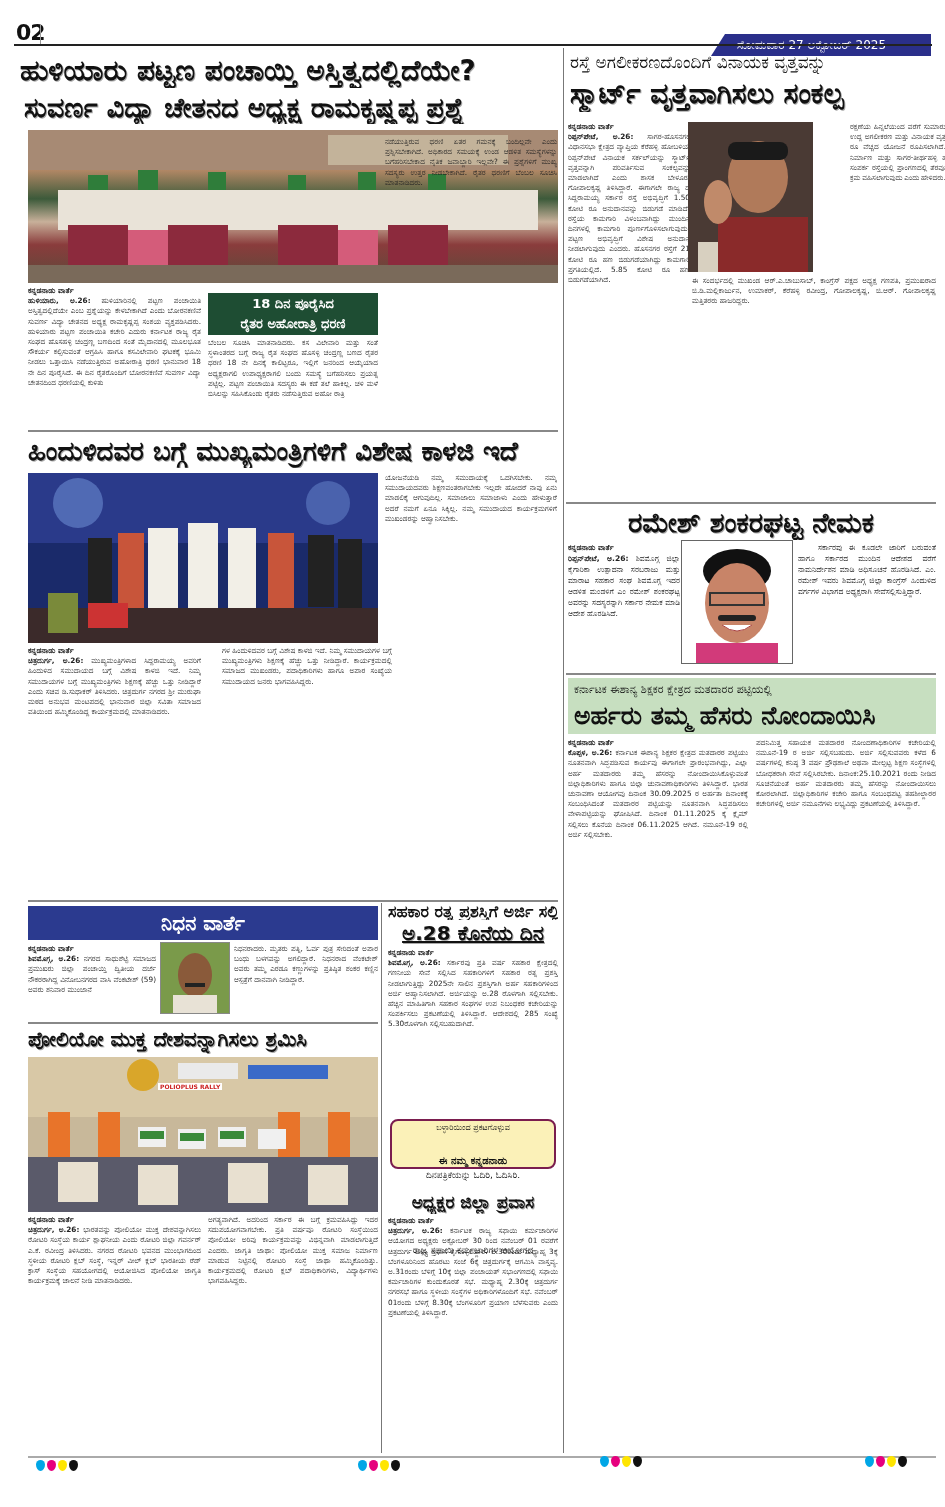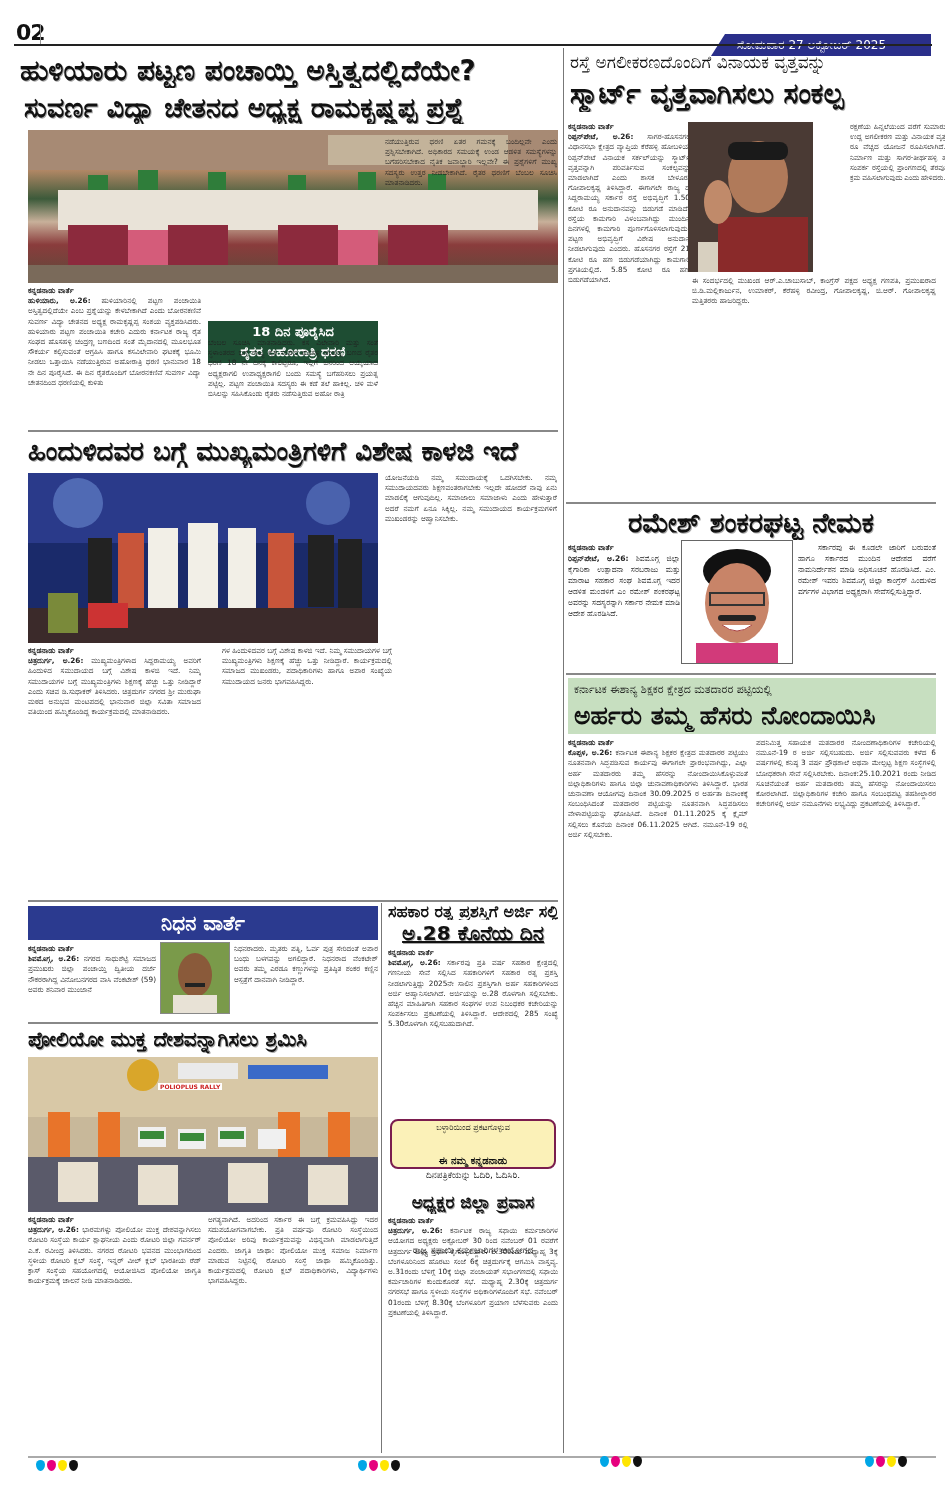--- a/index.html
+++ b/index.html
@@ -12,21 +12,21 @@
 .date{right:14px;top:22px;height:22px;width:220px;background:#2a2f8a;color:#fff;font-size:12px;line-height:22px;padding-left:26px;clip-path:polygon(14px 0,100% 0,100% 100%,0 100%);margin-top:12px;}
 .topline{left:14px;top:44px;width:918px;height:2px;background:#222;}
 .vrule{width:1px;background:#777;}
 .hrule{height:2px;background:#888;}
 .head{font-family:"DejaVu Sans",sans-serif;font-weight:700;color:#111;text-shadow:1px 1px 0 #aaa;white-space:nowrap;overflow:hidden;}
 .sub{font-family:"DejaVu Sans",sans-serif;color:#111;white-space:nowrap;overflow:hidden;}
 .photo{overflow:hidden;}
 .txt{font-size:7.3px;line-height:10.2px;color:#222;text-align:justify;overflow:hidden;font-family:"DejaVu Sans",sans-serif;}
 .txt b{font-weight:700;}
 .by{font-weight:700;font-size:7.5px;}
-.greenbox{background:#1e4d33;color:#fff;text-align:center;font-weight:700;margin-top:28px;}
+.greenbox{background:#1e4d33;color:#fff;text-align:center;font-weight:700;}
 .bluebox{background:#2b3a8f;color:#fff;text-align:center;font-weight:700;}
 .lgreen{background:#c7dfc0;}
 .promo{border:2px solid #7a1d4e;border-radius:8px;background:#fbf1b8;text-align:center;color:#111;}
 .reg{display:flex;gap:2px;}
 .reg span{width:9px;height:11px;border-radius:50% 50% 50% 50%/40% 40% 60% 60%;display:inline-block;}
 .c{background:#00a6e6;}.m{background:#e6007e;}.y{background:#ffe500;}.k{background:#111;}
 </style>
 </head>
 <body>
 
@@ -258,21 +258,21 @@
           <rect x="110" y="108" width="40" height="40"></rect>
           <rect x="200" y="106" width="40" height="40"></rect>
           <rect x="280" y="108" width="40" height="40"></rect>
         </g>
     </svg>
     <div style="position:absolute;left:130px;top:26px;font-size:6px;font-weight:700;color:#c22;background:#fff;padding:0 2px;">POLIOPLUS RALLY</div>
   </div>
   <div class="abs txt" style="left:28px;top:1215px;width:173px;height:235px;">
     <div class="by">ಕನ್ನಡನಾಡು ವಾರ್ತೆ</div>
     <b>ಚಿತ್ರದುರ್ಗ, ಅ.26:</b>
-    <span>ಭಾರಮಗಳ್ನು ಪೋಲಿಯೋ ಮುಕ್ತ ದೇಶವನ್ನಾಗಿಸಲು ರೋಟರಿ ಸಂಸ್ಥೆಯ ಕಾರ್ಯ ಶ್ಲಾಘನೀಯ ಎಂದು ರೋಟರಿ ಜಿಲ್ಲಾ ಗವರ್ನರ್ ಎ.ಕೆ. ರವೀಂದ್ರ ತಿಳಿಸಿದರು. ನಗರದ ರೋಟರಿ ಭವನದ ಮುಂಭಾಗದಿಂದ ಸ್ಥಳೀಯ ರೋಟರಿ ಕ್ಲಬ್ ಸಂಸ್ಥೆ, ಇನ್ನರ್ ವೀಲ್ ಕ್ಲಬ್ ಭಾರತೀಯ ರೆಡ್ ಕ್ರಾಸ್ ಸಂಸ್ಥೆಯ ಸಹಯೋಗದಲ್ಲಿ ಆಯೋಜಿಸಿದ ಪೋಲಿಯೋ ಜಾಗೃತಿ ಕಾರ್ಯಕ್ರಮಕ್ಕೆ ಚಾಲನೆ ನೀಡಿ ಮಾತನಾಡಿದರು.</span>
+    <span>ಭಾರತವನ್ನು ಪೋಲಿಯೋ ಮುಕ್ತ ದೇಶವನ್ನಾಗಿಸಲು ರೋಟರಿ ಸಂಸ್ಥೆಯ ಕಾರ್ಯ ಶ್ಲಾಘನೀಯ ಎಂದು ರೋಟರಿ ಜಿಲ್ಲಾ ಗವರ್ನರ್ ಎ.ಕೆ. ರವೀಂದ್ರ ತಿಳಿಸಿದರು. ನಗರದ ರೋಟರಿ ಭವನದ ಮುಂಭಾಗದಿಂದ ಸ್ಥಳೀಯ ರೋಟರಿ ಕ್ಲಬ್ ಸಂಸ್ಥೆ, ಇನ್ನರ್ ವೀಲ್ ಕ್ಲಬ್ ಭಾರತೀಯ ರೆಡ್ ಕ್ರಾಸ್ ಸಂಸ್ಥೆಯ ಸಹಯೋಗದಲ್ಲಿ ಆಯೋಜಿಸಿದ ಪೋಲಿಯೋ ಜಾಗೃತಿ ಕಾರ್ಯಕ್ರಮಕ್ಕೆ ಚಾಲನೆ ನೀಡಿ ಮಾತನಾಡಿದರು.</span>
   </div>
   <div class="abs txt" style="left:208px;top:1215px;width:170px;height:235px;">ಅಗತ್ಯವಾಗಿದೆ. ಅದರಿಂದ ಸರ್ಕಾರ ಈ ಬಗ್ಗೆ ಕ್ರಮವಹಿಸಿದ್ದು ಇದರ ಸದುಪಯೋಗವಾಗಬೇಕು. ಪ್ರತಿ ವರ್ಷವೂ ರೋಟರಿ ಸಂಸ್ಥೆಯಿಂದ ಪೋಲಿಯೋ ಅರಿವು ಕಾರ್ಯಕ್ರಮವನ್ನು ವಿಭಿನ್ನವಾಗಿ ಮಾಡಲಾಗುತ್ತಿದೆ ಎಂದರು. ಜಾಗೃತಿ ಜಾಥಾ: ಪೋಲಿಯೋ ಮುಕ್ತ ಸಮಾಜ ನಿರ್ಮಾಣ ಮಾಡುವ ನಿಟ್ಟಿನಲ್ಲಿ ರೋಟರಿ ಸಂಸ್ಥೆ ಜಾಥಾ ಹಮ್ಮಿಕೊಂಡಿತ್ತು. ಕಾರ್ಯಕ್ರಮದಲ್ಲಿ ರೋಟರಿ ಕ್ಲಬ್ ಪದಾಧಿಕಾರಿಗಳು, ವಿದ್ಯಾರ್ಥಿಗಳು ಭಾಗವಹಿಸಿದ್ದರು.</div>
 </section>
 
 <div class="abs" style="left:28px;top:1456px;width:908px;height:2px;background:#aaa;"></div>
 <div class="abs reg" style="left:36px;top:1460px;">
     <span class="c"></span>
     <span class="m"></span>
     <span class="y"></span>
     <span class="k"></span>

